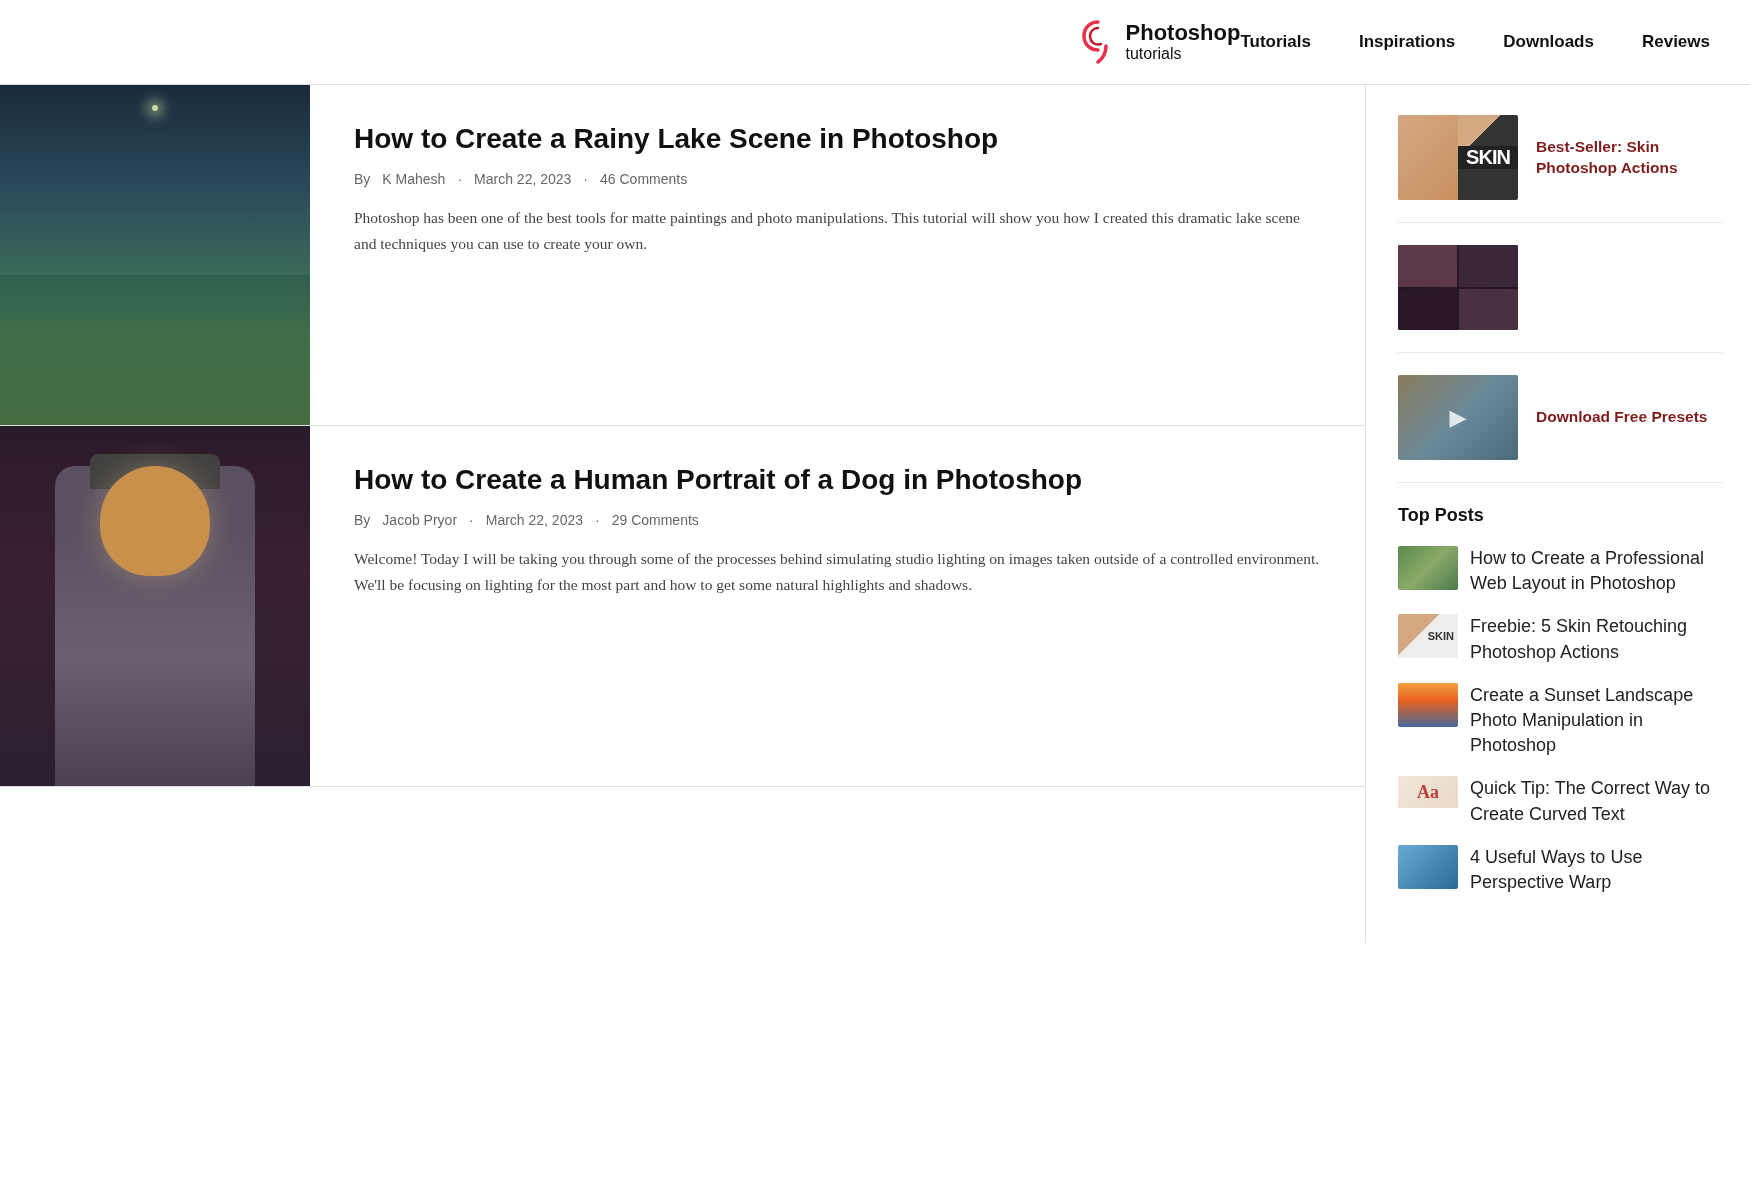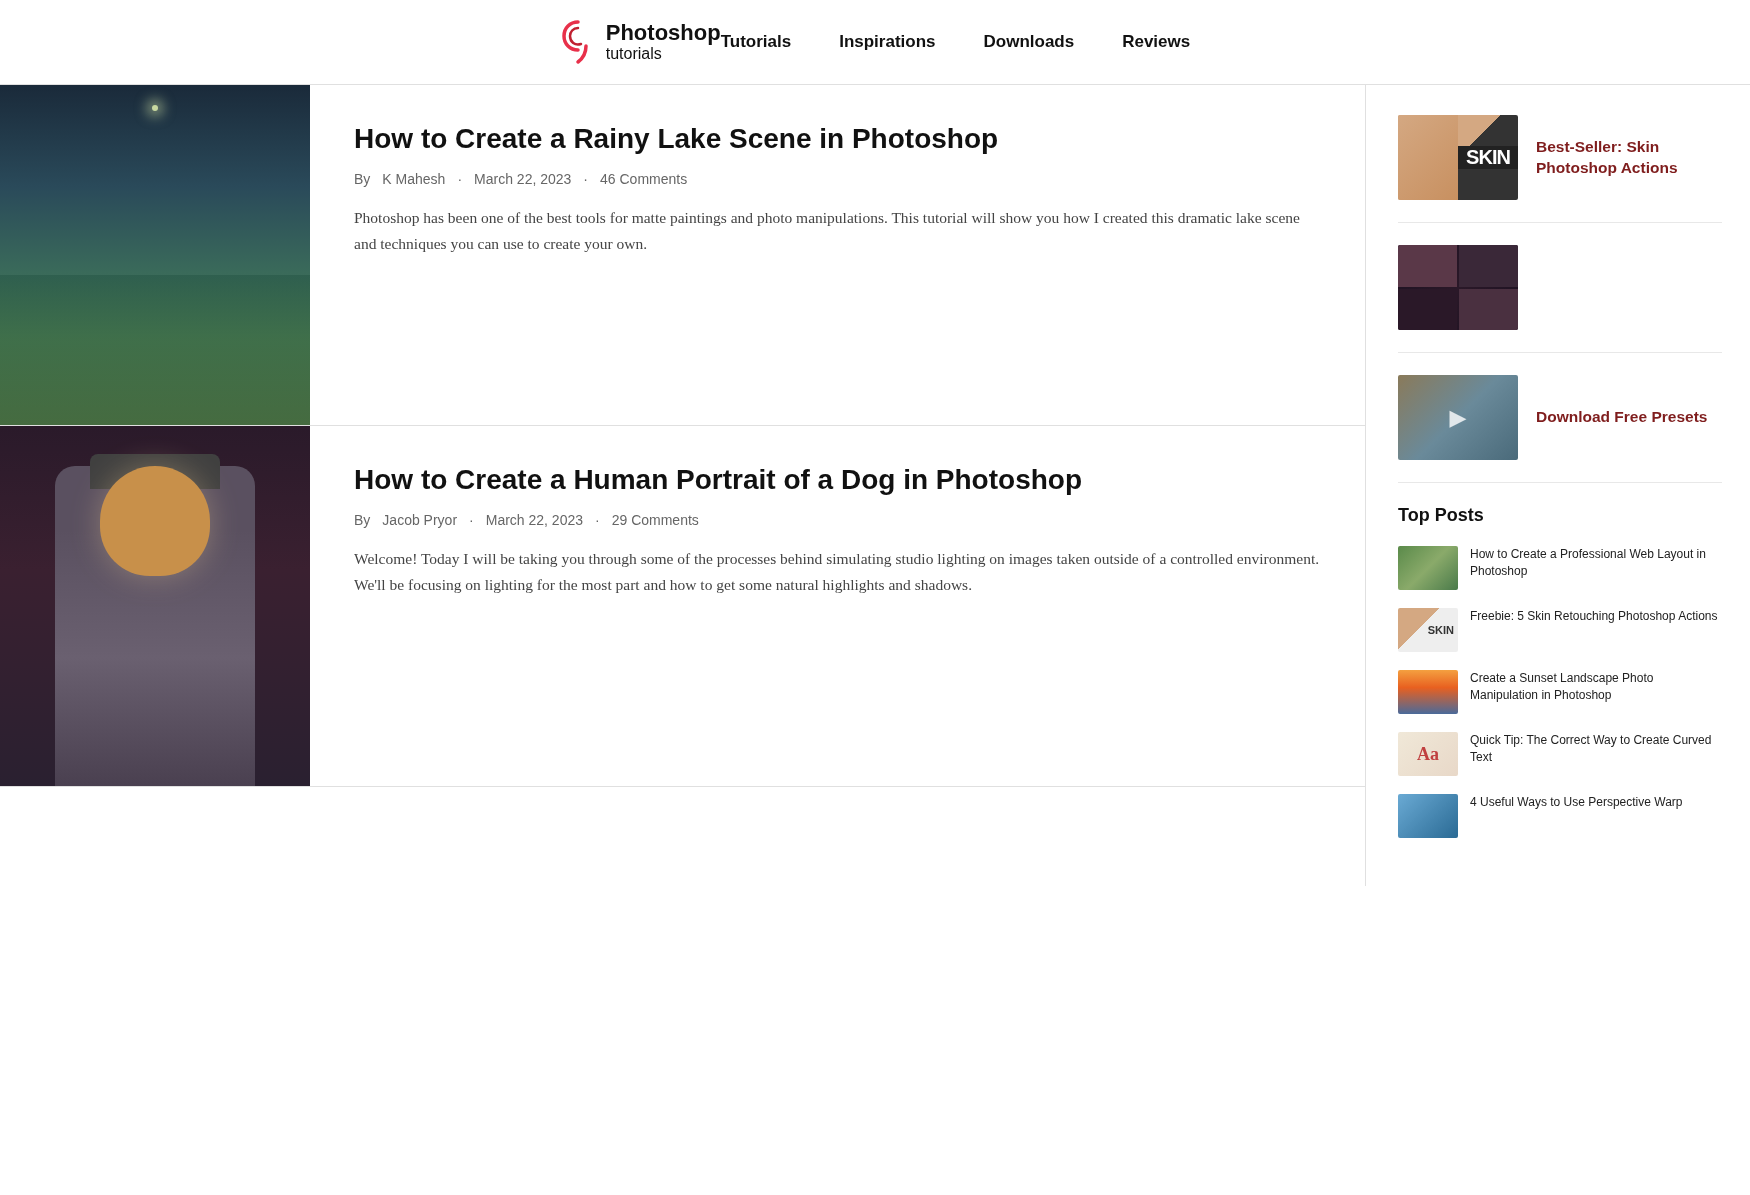--- a/index.html
+++ b/index.html
@@ -2,21 +2,21 @@
 <html><head>
   <meta charset="utf-8">
   <style>
     * { margin: 0; padding: 0; box-sizing: border-box; }
     body { font-family: Georgia, 'Times New Roman', serif; background: #fff; color: #222; }
 
     
     .header {
       display: flex;
       align-items: center;
-      justify-content: center;
+      justify-content: flex-end;
       padding: 18px 40px;
       border-bottom: 1px solid #e0e0e0;
       background: #fff;
     }
     .logo-area {
       display: flex;
       align-items: center;
       gap: 10px;
     }
     .logo-icon {
@@ -285,32 +285,32 @@
       background: linear-gradient(135deg, #d4a882 40%, #eeeeee 40%);
       display:flex; align-items:center; justify-content:flex-end;
       padding-right: 4px;
     }
     .tp-skin span { font-weight: 900; font-size: 11px; font-family: Arial; color: #333; }
     .tp-sunset {
       width: 60px; height: 44px;
       background: linear-gradient(180deg, #f4a040 0%, #e86020 40%, #4a6a9a 100%);
     }
     .tp-text {
-      width: 60px; height: 44px;
+      width: 60px; height: 32px;
       background: linear-gradient(135deg, #f0e8d8 0%, #e8d8c8 100%);
       display: flex; align-items: center; justify-content: center;
     }
     .tp-text span { font-size: 18px; font-weight: 900; color: #c04040; }
     .tp-warp {
       width: 60px; height: 44px;
       background: linear-gradient(135deg, #6aaad4 0%, #4a8ab4 50%, #2a6a94 100%);
     }
     .top-post-title {
       font-family: Arial, sans-serif;
-      font-size: 12px;
+      font-size: 18px;
       font-weight: 400;
       color: #222;
       line-height: 1.4;
     }
   </style>
 </head>
 <body>
 
 <header class="header">
   <div class="logo-area">

